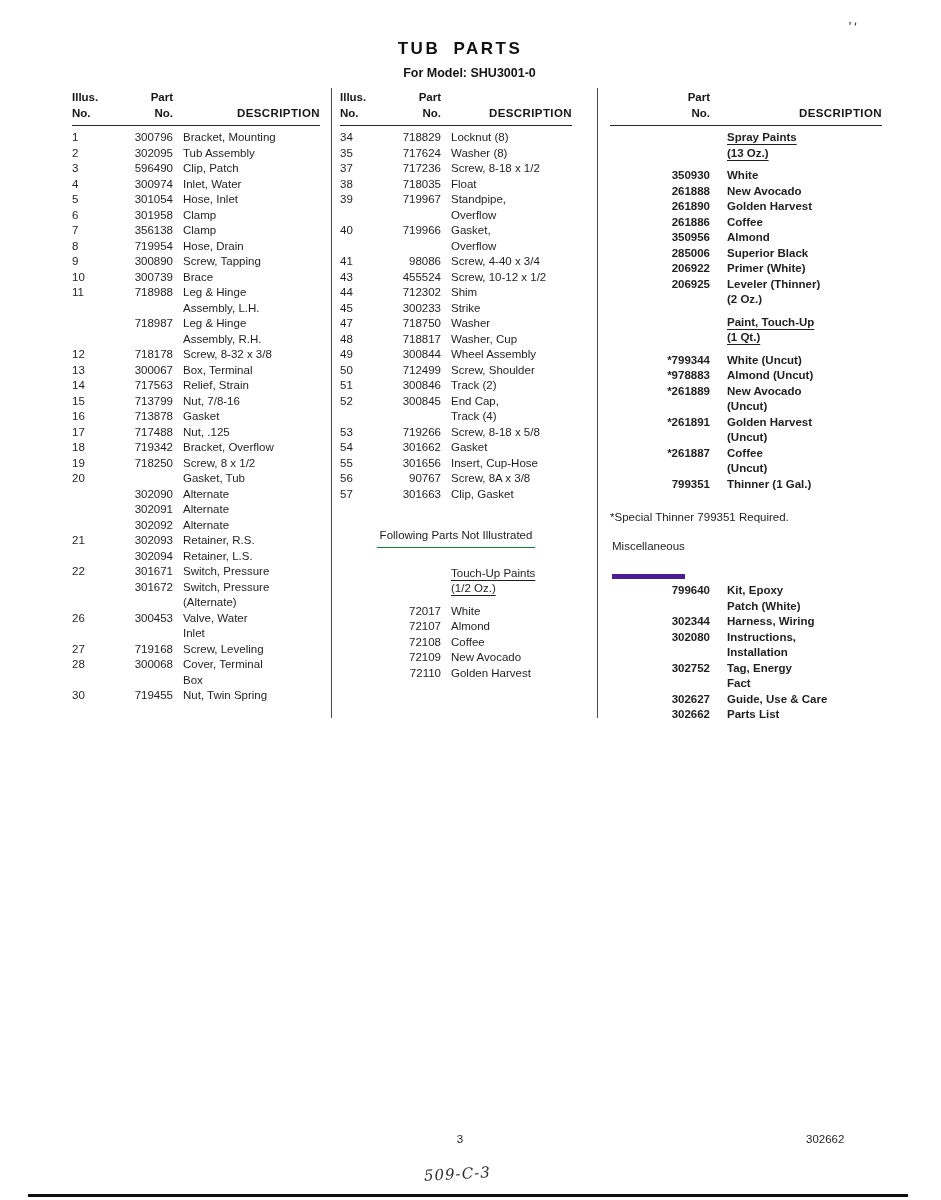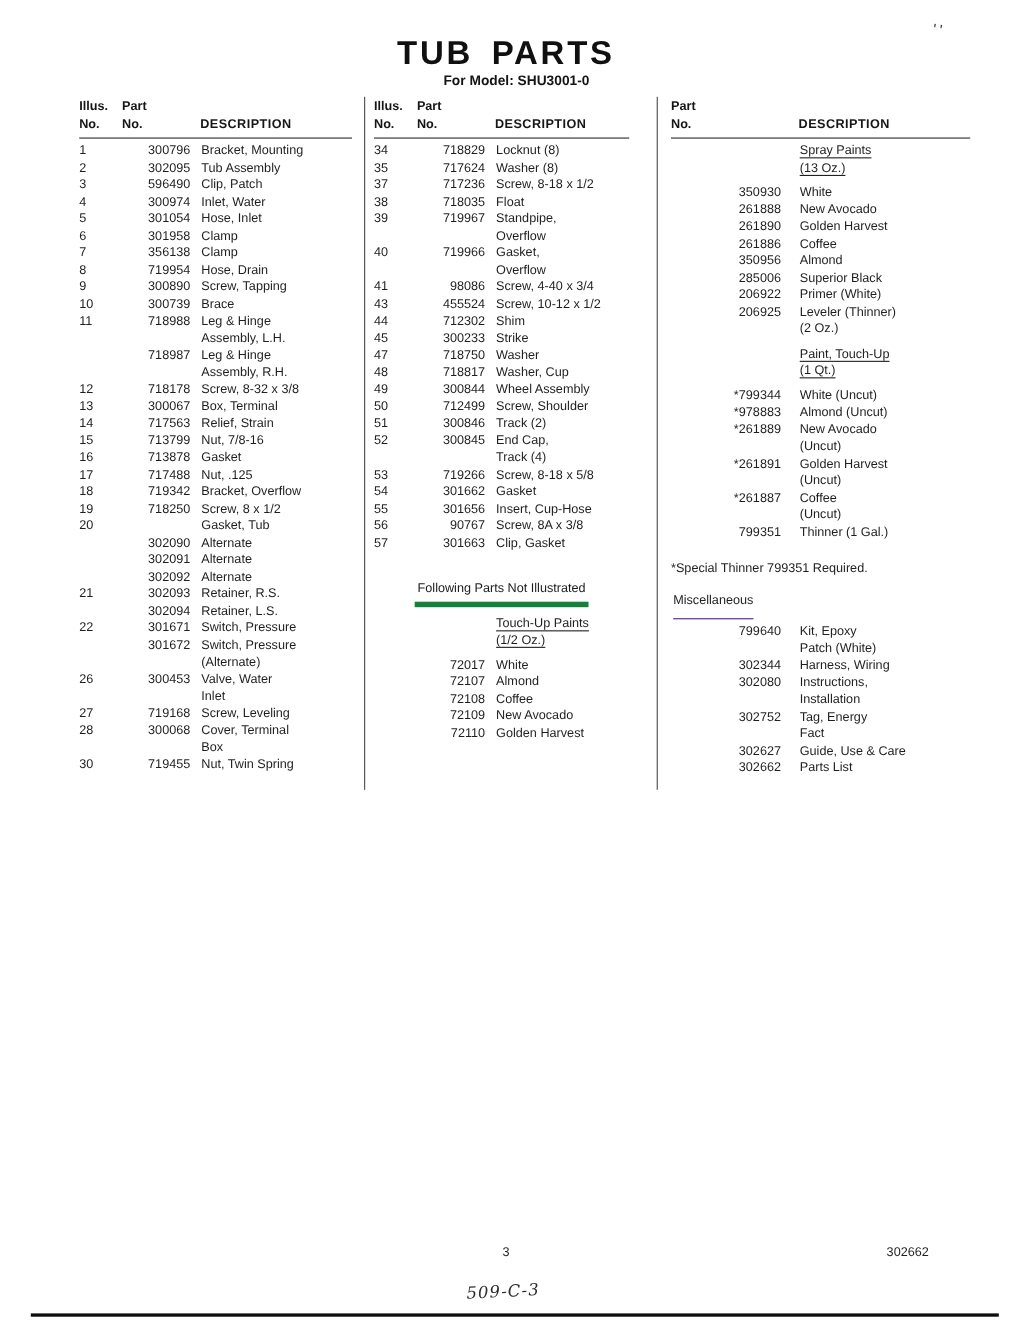--- a/index.html
+++ b/index.html
@@ -13,21 +13,21 @@
     font-size: 11.5px;
     line-height: 15.5px;
     color: #1f1f1f;
     overflow: hidden;
   }
 
   .title {
     position: absolute;
     top: 34px; left: 0; width: 920px;
     text-align: center;
-    font-size: 30px;
+    font-size: 17px;
     line-height: 30px;
     font-weight: bold;
     letter-spacing: 2.5px;
     word-spacing: 6px;
     color: #101010;
   }
   .subtitle {
     position: absolute;
     top: 66px; left: 0; width: 920px;
     text-align: center;
@@ -47,60 +47,60 @@
     top: 88px;
     width: 1px;
     height: 630px;
     background: #4a4a4a;
   }
   .divider-left  { left: 331px; }
   .divider-right { left: 597px; }
 
   .row, .tbl-header { display: grid; }
   .g3 { grid-template-columns: 30px 62px 1fr; column-gap: 9px; }
-  .g2 { grid-template-columns: 100px 1fr;     column-gap: 16px; }
+  .g2 { grid-template-columns: 100px 1fr;     column-gap: 16px; font-weight: bold; }
 
   .tbl-header {
     border-bottom: 1px solid #2a2a2a;
     padding-bottom: 4px;
     align-items: end;
     font-weight: bold;
   }
-  .h { white-space: pre-line; text-align: left; color: #161616; }
+  .h { white-space: pre-line; text-align: right; color: #161616; }
   .h-desc { letter-spacing: 0.4px; }
   .h-illus { text-align: left; }
 
   .rows { margin-top: 4px; }
   .c-illus { text-align: left; }
   .c-part  { text-align: right; }
   .c-desc  { white-space: pre-line; padding-left: 1px; }
 
   .row-heading .c-desc {
     text-decoration: underline;
     text-underline-offset: 3px;
   }
   .row:not(.row-heading) + .row-heading { margin-top: 7px; }
   .row-heading + .row:not(.row-heading) { margin-top: 7px; }
 
   .not-illus {
     margin: 26px auto 0;
     width: max-content;
-    border-bottom: 5px solid #15803d;
+    border-bottom: 1px solid #15803d;
     padding: 0 3px 3px;
     color: #1b1b1b;
   }
-  .touchup-rows { margin-top: 8px; }
+  .touchup-rows { margin-top: 18px; }
 
   .footnote { margin-top: 18px; }
   .misc-heading {
     margin-top: 13px;
     margin-left: 2px;
     width: max-content;
-    border-bottom: 1px solid #4c1d95;
-    padding-bottom: 8px;
+    border-bottom: 5px solid #4c1d95;
+    padding-bottom: 20px;
   }
   .misc-rows { }
 
   .page-number {
     position: absolute;
     top: 1132px; left: 0; width: 920px;
     text-align: center;
   }
   .doc-number {
     position: absolute;

